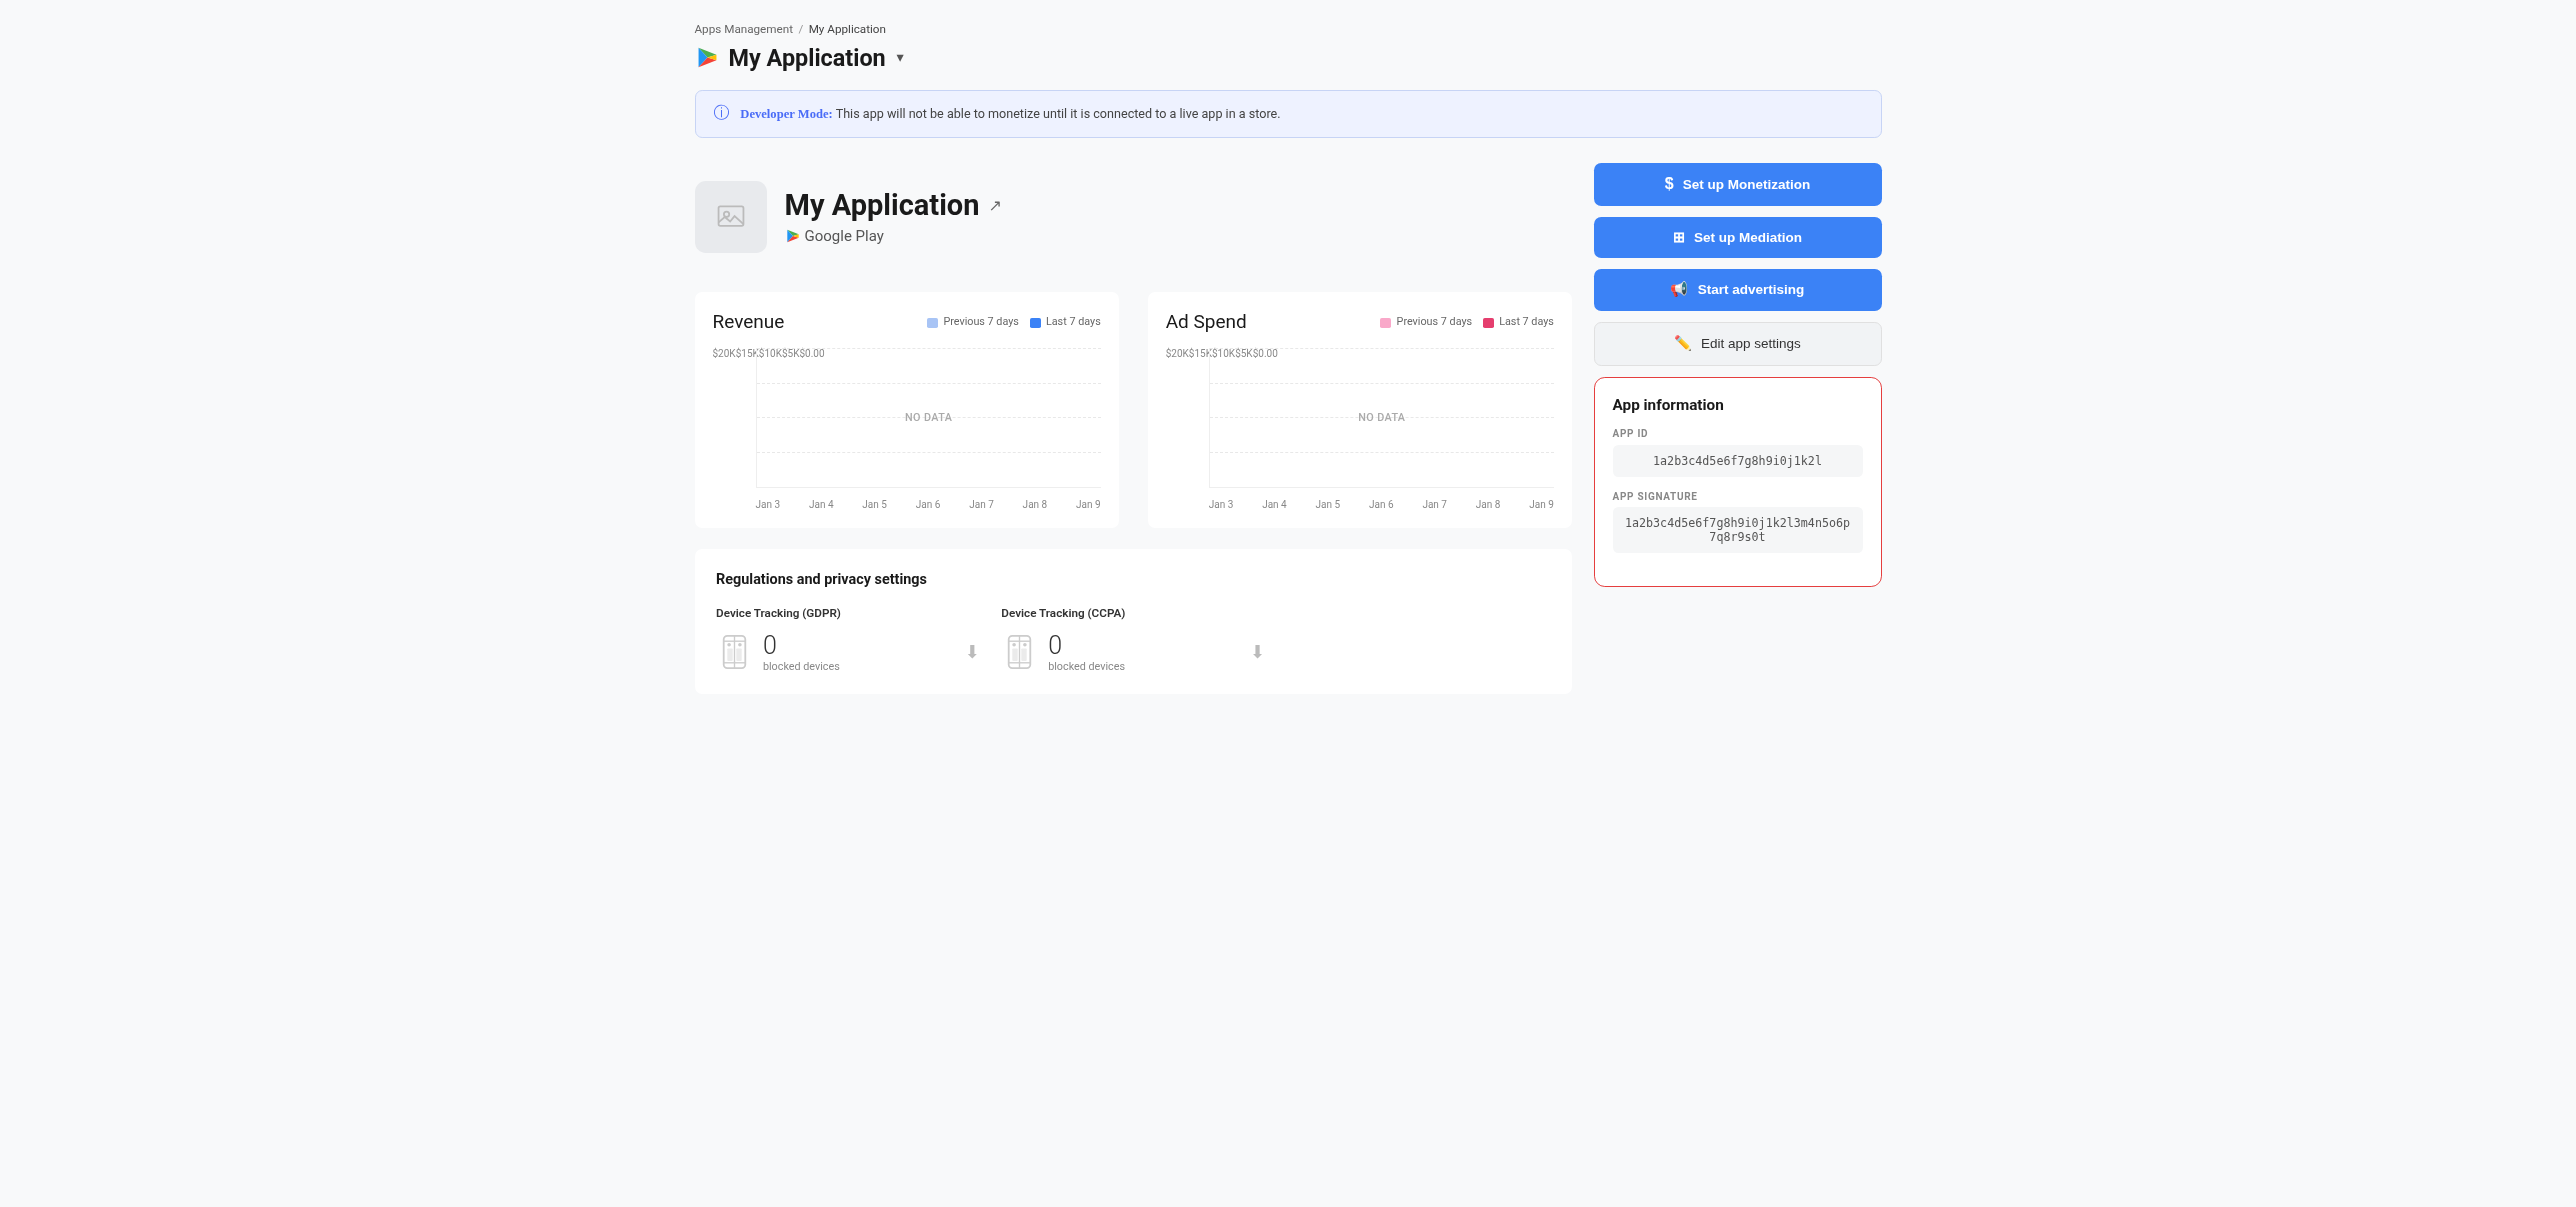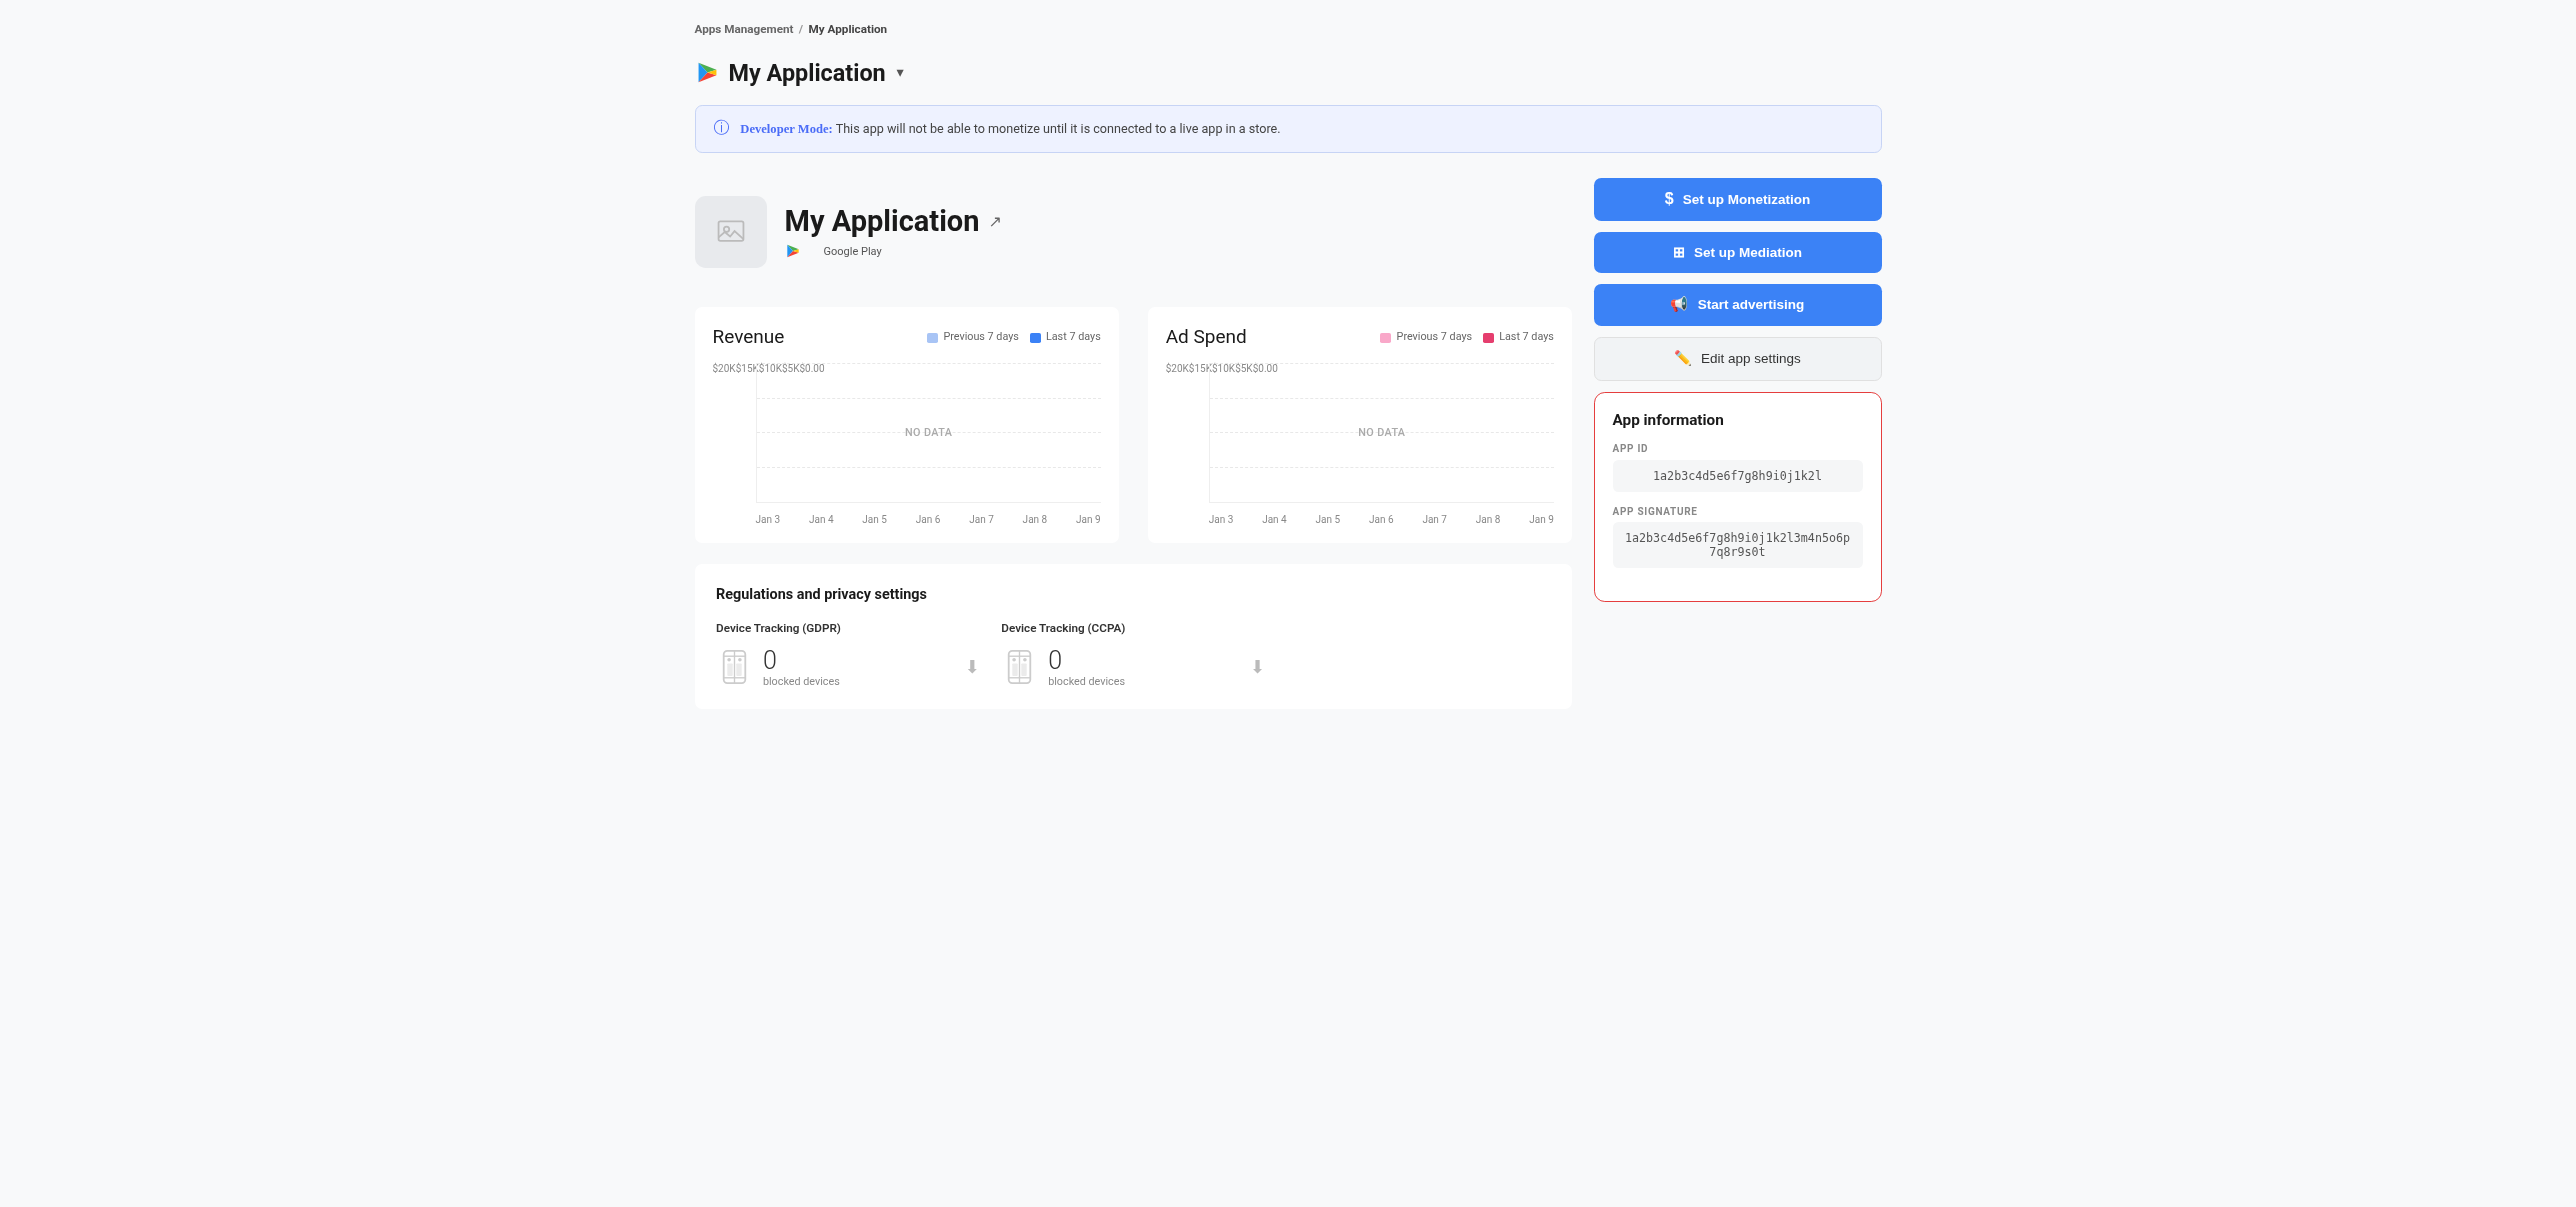--- a/index.html
+++ b/index.html
@@ -1,20 +1,20 @@
 <!DOCTYPE html>
 <html style="font-size:14.4px"><head>
   <meta charset="utf-8">
   <style>
     * { box-sizing: border-box; margin: 0; padding: 0; }
     body { font-family: -apple-system, BlinkMacSystemFont, 'Segoe UI', Roboto, sans-serif; background: #f8f9fa; color: #333; font-size: 12.6px; }
     .page-wrapper { max-width: 1259px; margin: 0 auto; padding: 21.6px 36px; }
 
     
-    .breadcrumb { display: flex; align-items: center; gap: 5.4px; font-size: 11.7px; color: #666; margin-bottom: 23px; font-weight: bold; }
+    .breadcrumb { display: flex; align-items: center; gap: 5.4px; font-size: 11.7px; color: #666; margin-bottom: 8px; }
     .breadcrumb-link { color: #666; text-decoration: none; }
     .breadcrumb-sep { color: #999; }
     .breadcrumb-current { color: #444; }
 
     
     .app-header { display: flex; align-items: center; gap: 9px; margin-bottom: 18px; }
     .play-icon-small { width: 25px; height: 25px; }
     .app-title-heading { font-size: 23.4px; font-weight: 700; color: #1a1a1a; }
     .dropdown-arrow { font-size: 14.4px; color: #555; margin-left: 1.8px; cursor: pointer; }
 
@@ -30,21 +30,21 @@
     .left-col { display: flex; flex-direction: column; gap: 21.6px; }
 
     
     .app-identity { display: flex; align-items: center; gap: 18px; padding: 18px 0; }
     .app-icon-placeholder { width: 72px; height: 72px; background: #e8eaed; border-radius: 10.8px; display: flex; align-items: center; justify-content: center; flex-shrink: 0; }
     .app-icon-placeholder svg { color: #aaa; }
     .app-identity-info { display: flex; flex-direction: column; gap: 5.4px; }
     .app-name-row { display: flex; align-items: center; gap: 9px; }
     .app-name-large { font-size: 29px; font-weight: 700; color: #1a1a1a; }
     .external-link-icon { color: #666; font-size: 16px; cursor: pointer; }
-    .store-badge { display: flex; align-items: center; gap: 23px; font-size: 11px; color: #555; }
+    .store-badge { display: flex; align-items: center; gap: 4px; font-size: 15px; color: #555; }
 
     
     .charts-section { display: grid; grid-template-columns: 1fr 1fr; gap: 29px; }
     .chart-card { background: white; border-radius: 7.2px; padding: 18px; }
     .chart-header { display: flex; align-items: center; gap: 14.4px; margin-bottom: 14.4px; flex-wrap: wrap; }
     .chart-title { font-size: 19px; font-weight: 400; color: #1a1a1a; text-align: center; }
     .legend { display: flex; align-items: flex-end; gap: 5.4px; font-size: 10.8px; color: #666; }
     .legend-dot { width: 10.8px; height: 10.8px; border-radius: 1.8px; flex-shrink: 0; }
     .legend-group { display: flex; align-items: center; gap: 10.8px; margin-left: auto; }
     .chart-area { position: relative; height: 162px; }

